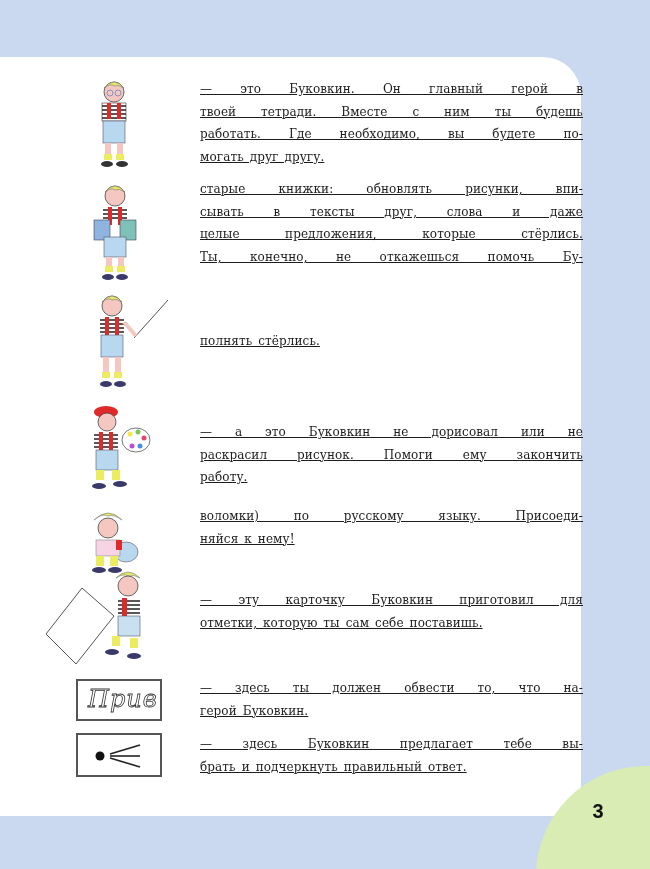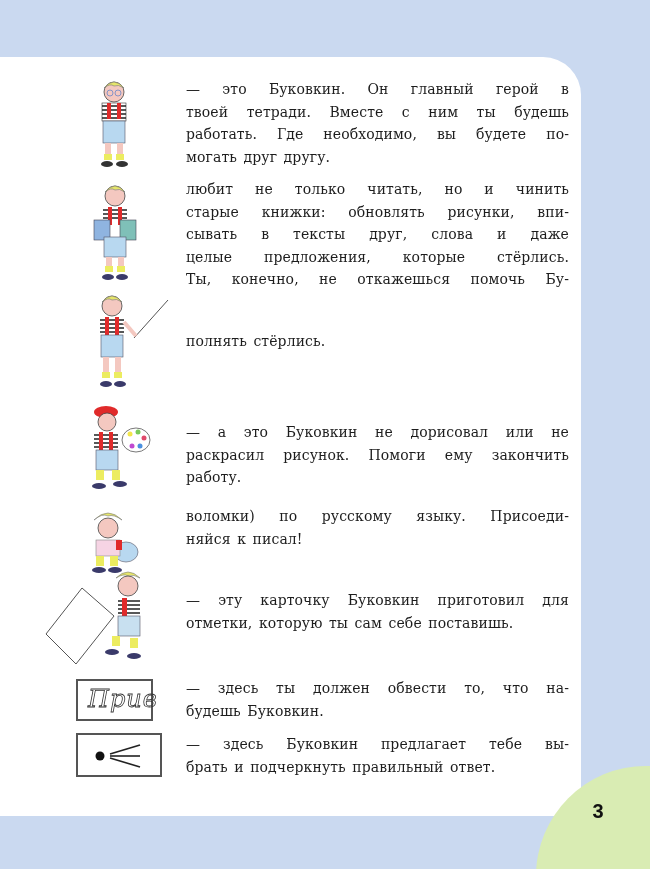--- a/index.html
+++ b/index.html
@@ -15,24 +15,24 @@
   .green-circle {
     position:absolute; left:536px; top:766px; width:220px; height:220px;
     border-radius:50%; background:#d9ecb3;
   }
   .page-number {
     position:absolute; left:588px; top:800px; width:20px; text-align:center;
     font-family:"Liberation Sans","DejaVu Sans",sans-serif;
     font-weight:bold; font-size:20px; color:#111;
   }
   .entry {
-    position:absolute; left:186px; width:383px;
-    font-size:14px; line-height:22.6px; color:#1d1d1d;
+    position:absolute; left:200px; width:383px;
+    font-size:12px; line-height:22.6px; color:#1d1d1d;
     text-align:justify; text-align-last:left;
-    letter-spacing:0.1px; word-spacing:2px;
+    letter-spacing:0.1px; word-spacing:2px;text-decoration:underline;
   }
   .entry .line { display:block; text-align:justify; text-align-last:justify; }
   .entry .line.last { text-align-last:left; }
   .icon { position:absolute; }
   .box-icon {
     position:absolute; border:2px solid #555; background:#fff; box-sizing:border-box;
   }
 </style>
 </head>
 <body>
@@ -76,21 +76,20 @@
   <rect x="32" y="38" width="16" height="20" fill="#7fc0b8" stroke="#445" stroke-width="0.6"></rect>
   <rect x="16" y="55" width="22" height="20" fill="#b8d8f0" stroke="#556" stroke-width="0.6"></rect>
   <rect x="18" y="75" width="6" height="12" fill="#f4c8c0"></rect>
     <rect x="30" y="75" width="6" height="12" fill="#f4c8c0"></rect>
   <rect x="17" y="84" width="8" height="6" fill="#ecec60"></rect>
     <rect x="29" y="84" width="8" height="6" fill="#ecec60"></rect>
   <ellipse cx="20" cy="95" rx="6" ry="3" fill="#3a3a6a"></ellipse>
     <ellipse cx="34" cy="95" rx="6" ry="3" fill="#3a3a6a"></ellipse>
 </svg>
 <div class="entry" style="top:178px">
-  <span class="line">любит не только читать, но и чинить</span>
   <span class="line">старые книжки: обновлять рисунки, впи-</span>
   <span class="line">сывать в тексты друг, слова и даже</span>
   <span class="line">целые предложения, которые стёрлись.</span>
   <span class="line">Ты, конечно, не откажешься помочь Бу-</span>
 </div>
 
 <svg class="icon" style="left:84px;top:292px" width="86" height="104" viewBox="0 0 86 104">
   <line x1="50" y1="46" x2="84" y2="8" stroke="#555" stroke-width="1"></line>
   <circle cx="28" cy="14" r="10" fill="#f4c8c0" stroke="#444" stroke-width="0.8"></circle>
   <path d="M18 10 Q28 -2 38 10 Q32 6 28 8 Q24 5 18 10Z" fill="#e6e66a" stroke="#777" stroke-width="0.6"></path>
@@ -142,47 +141,47 @@
   <ellipse cx="42" cy="46" rx="12" ry="10" fill="#b8d8f0" stroke="#556" stroke-width="0.6"></ellipse>
   <rect x="12" y="34" width="24" height="16" fill="#f6d4e4" stroke="#888" stroke-width="0.6"></rect>
   <rect x="32" y="34" width="6" height="10" fill="#e02a2a"></rect>
   <rect x="12" y="50" width="8" height="10" fill="#ecec60"></rect>
     <rect x="26" y="50" width="8" height="10" fill="#ecec60"></rect>
   <ellipse cx="15" cy="64" rx="7" ry="3" fill="#3a3a6a"></ellipse>
     <ellipse cx="31" cy="64" rx="7" ry="3" fill="#3a3a6a"></ellipse>
 </svg>
 <div class="entry" style="top:505px">
   <span class="line">воломки) по русскому языку. Присоеди-</span>
-  <span class="line last">няйся к писал!</span>
+  <span class="line last">няйся к нему!</span>
 </div>
 
 <svg class="icon" style="left:44px;top:568px" width="120" height="104" viewBox="0 0 120 104">
   <path d="M38 20 L70 48 L32 96 L2 66 Z" fill="#fff" stroke="#555" stroke-width="1"></path>
   <path d="M72 10 Q84 -2 96 10 Q90 6 84 8 Q80 5 72 10Z" fill="#e6e66a" stroke="#777" stroke-width="0.6"></path>
   <circle cx="84" cy="18" r="10" fill="#f4c8c0" stroke="#444" stroke-width="0.8"></circle>
   <rect x="74" y="30" width="22" height="18" fill="#fff"></rect>
   <path d="M74 33h22M74 37h22M74 41h22M74 45h22" stroke="#222" stroke-width="1.6"></path>
   <rect x="78" y="30" width="5" height="18" fill="#e02a2a"></rect>
   <rect x="74" y="48" width="22" height="20" fill="#c8e0f0" stroke="#556" stroke-width="0.6"></rect>
   <rect x="68" y="68" width="8" height="10" fill="#ecec60"></rect>
     <rect x="86" y="70" width="8" height="10" fill="#ecec60"></rect>
   <ellipse cx="68" cy="84" rx="7" ry="3" fill="#3a3a6a"></ellipse>
     <ellipse cx="90" cy="88" rx="7" ry="3" fill="#3a3a6a"></ellipse>
 </svg>
 <div class="entry" style="top:589px">
   <span class="line">— эту карточку Буковкин приготовил для</span>
   <span class="line last">отметки, которую ты сам себе поставишь.</span>
 </div>
 
-<div class="box-icon" style="left:76px;top:679px;width:77px;height:42px">
+<div class="box-icon" style="left:76px;top:679px;width:86px;height:42px">
   <span style="position:absolute;left:10px;top:4px;font-family:'DejaVu Serif',serif;font-style:italic;font-size:24px;color:transparent;-webkit-text-stroke:0.8px #333;letter-spacing:1px;">Прив</span>
 </div>
 <div class="entry" style="top:677px">
   <span class="line">— здесь ты должен обвести то, что на-</span>
-  <span class="line last">будешь Буковкин.</span>
+  <span class="line last">герой Буковкин.</span>
 </div>
 
 <div class="box-icon" style="left:76px;top:733px;width:86px;height:44px">
   <svg width="82" height="40" viewBox="0 0 82 40" style="position:absolute;left:0;top:0">
     <circle cx="22" cy="21" r="4.5" fill="#111"></circle>
     <line x1="32" y1="19" x2="62" y2="10" stroke="#222" stroke-width="1.6"></line>
     <line x1="32" y1="21" x2="62" y2="21" stroke="#222" stroke-width="1.6"></line>
     <line x1="32" y1="23" x2="62" y2="32" stroke="#222" stroke-width="1.6"></line>
   </svg>
 </div>

